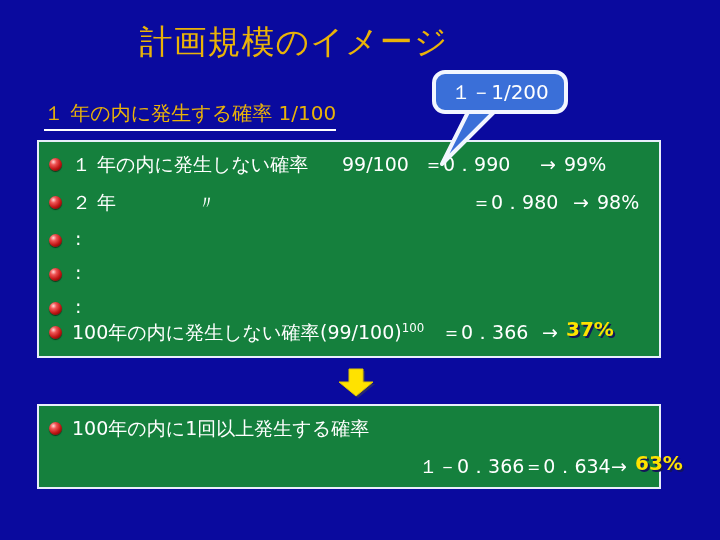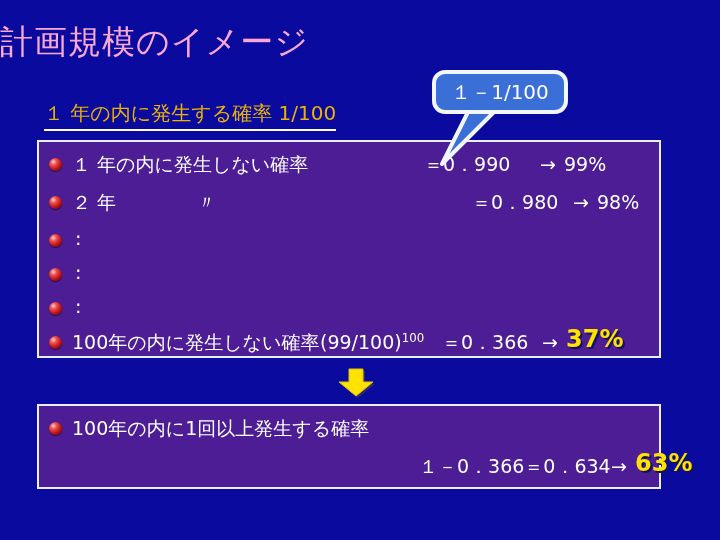--- a/index.html
+++ b/index.html
@@ -17,23 +17,24 @@
     font-family: "DejaVu Sans", "Liberation Sans", sans-serif;
     -webkit-font-smoothing: none;
   }
 
   
   #title {
     position: absolute;
     left: 0;
     top: 22px;
     width: 588px;
+    text-align: center;
     font-size: 33px;
     line-height: 40px;
-    color: #f9a8d4;
+    color: #eab308;
     letter-spacing: 1px;
     font-weight: normal;
   }
 
   
   #subtitle {
     position: absolute;
     left: 44px;
     top: 100px;
     font-size: 20px;
@@ -71,21 +72,21 @@
     left: 420px;
     top: 104px;
     width: 90px;
     height: 62px;
     z-index: 5;
   }
 
   
   .contentbox {
     position: absolute;
-    background: #4c1d95;
+    background: #15803d;
     border: 2px solid #E8EEFA;
     box-sizing: border-box;
   }
   #mainbox {
     left: 37px;
     top: 140px;
     width: 624px;
     height: 218px;
   }
   #bottombox {
@@ -133,21 +134,21 @@
     vertical-align: super;
     line-height: 0;
   }
   .dots {
     font-size: 19px;
     letter-spacing: 0;
   }
   .hl {
     color: #FFE200;
     font-weight: bold;
-    font-size: 24px;
+    font-size: 20px;
     text-shadow: 2px 2px 0 #14145A;
   }
   .arrowg { font-family: "DejaVu Sans", sans-serif; }
 
   
   #downarrow {
     position: absolute;
     left: 336px;
     top: 365px;
     width: 40px;
@@ -162,29 +163,30 @@
 
   <div id="title">計画規模のイメージ</div>
 
   <div id="subtitle">１ 年の内に発生する確率 1/100</div>
 
   <svg id="callout-tail" viewBox="0 0 90 62">
     <polygon points="52,0 76,6 22,60" fill="#3A6FD8" stroke="#F2F6FF" stroke-width="4" stroke-linejoin="round"></polygon>
   </svg>
 
   <div id="callout">
-    <span class="ctext">１－1/100</span>
+    <span class="ctext">１－1/200</span>
   </div>
 
   <div id="mainbox" class="contentbox">
 
     <div class="row" style="top:8px;">
       <span class="bullet"></span>
       <span class="rowtext">
         <span class="seg" style="left:0px;">１ 年の内に発生しない確率</span>
+        <span class="seg" style="left:270px;">99/100</span>
         <span class="seg" style="left:352px;">＝0．990</span>
         <span class="seg arrowg" style="left:468px;">→</span>
         <span class="seg" style="left:492px;">99%</span>
       </span>
     </div>
 
     <div class="row" style="top:46px;">
       <span class="bullet"></span>
       <span class="rowtext">
         <span class="seg" style="left:0px;">２ 年</span>
@@ -207,21 +209,21 @@
         <span class="seg dots" style="left:4px;">∶</span>
       </span>
     </div>
     <div class="row" style="top:152px;">
       <span class="bullet"></span>
       <span class="rowtext">
         <span class="seg dots" style="left:4px;">∶</span>
       </span>
     </div>
 
-    <div class="row" style="top:186px;justify-content:center;">
+    <div class="row" style="top:176px;justify-content:center;">
       <span class="bullet"></span>
       <span class="rowtext">
         <span class="seg" style="left:0px;">100年の内に発生しない確率</span>
         <span class="seg" style="left:248px;"><span>(99/100)</span><sup>100</sup></span>
         <span class="seg" style="left:370px;">＝0．366</span>
         <span class="seg arrowg" style="left:470px;">→</span>
         <span class="seg hl" style="left:494px; top:-3px;">37%</span>
       </span>
     </div>
   </div>

